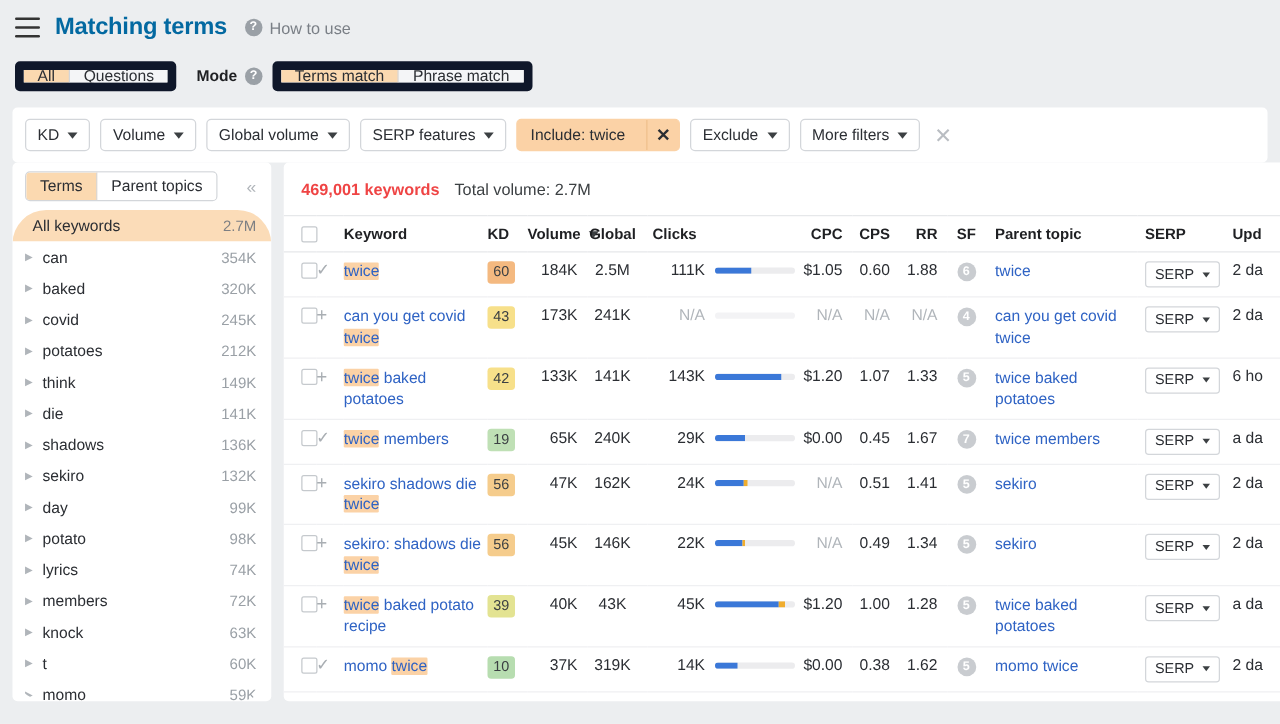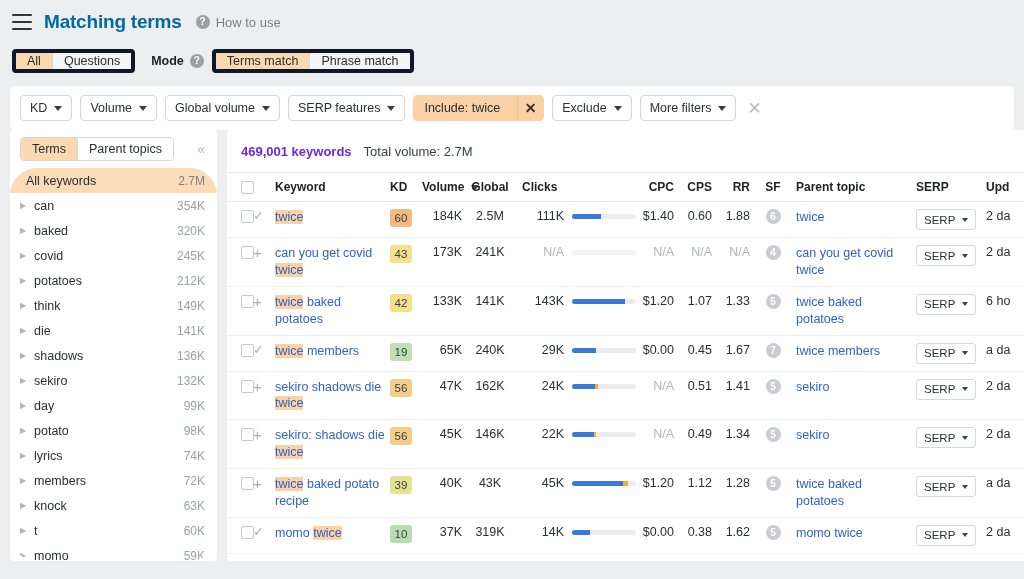--- a/index.html
+++ b/index.html
@@ -36,21 +36,21 @@
     line-height: 1;
   }
   .help-text { font-size: 13px; color: #7a7f86; }
 
   
   .modebar {
     height: 34px; display: flex; align-items: center;
     padding-left: 12px; gap: 0; background: #eceef0;
   }
   .segment {
-    display: flex; border: 4px solid #0f172a; border-radius: 4px;
+    display: flex; border: 7px solid #0f172a; border-radius: 4px;
     overflow: hidden; background: #fff; height: 24px;
   }
   .seg-btn {
     font-size: 12.5px; color: #2b2e33; padding: 0 11px;
     display: flex; align-items: center; cursor: pointer;
     background: #f4f5f7; border-right: 1px solid #d3d6da;
     white-space: nowrap;
   }
   .seg-btn:last-child { border-right: none; }
   .seg-btn.active { background: #fbd9b0; }
@@ -136,21 +136,21 @@
 
   
   .tablepanel {
     flex: 1; background: #fff; border-radius: 4px 0 0 4px;
     overflow: hidden; position: relative;
   }
   .summary {
     height: 42px; display: flex; align-items: center; gap: 12px;
     padding: 0 14px; font-size: 13px;
   }
-  .summary .cnt { font-weight: bold; color: #6d28d9; }
+  .summary .cnt { font-weight: bold; color: #ef4444; }
   .summary .tot { color: #3c4043; }
 
   table { border-collapse: collapse; width: 100%; table-layout: fixed; }
   thead th {
     font-size: 12px; font-weight: bold; color: #1f2023;
     text-align: left; padding: 7px 0 7px 0;
     border-top: 1px solid #e6e8ea; border-bottom: 1px solid #e6e8ea;
     white-space: nowrap; vertical-align: middle;
   }
   tbody td {
@@ -417,21 +417,21 @@
             </td>
             <td class="c-kd"><span class="kd" style="background: rgb(244, 185, 128);">60</span></td>
             <td class="c-vol hdr-pad-r">184K</td>
             <td class="c-glob hdr-pad-r">2.5M</td>
             <td class="c-clk">111K</td>
             <td class="c-bar">
               <div class="bar-track">
                 <div class="bar-fill" style="width: 46%;"></div>
               </div>
             </td>
-            <td class="c-cpc hdr-pad-r">$1.40</td>
+            <td class="c-cpc hdr-pad-r">$1.05</td>
             <td class="c-cps hdr-pad-r">0.60</td>
             <td class="c-rr hdr-pad-r">1.88</td>
             <td class="c-sf"><span class="sf-badge">6</span></td>
             <td class="c-pt">
               <a class="pt-link">twice</a>
             </td>
             <td class="c-serp"><span class="serp-btn">
                 <span>SERP</span>
                 <i class="caret"></i>
               </span></td>
@@ -599,21 +599,21 @@
             <td class="c-vol hdr-pad-r">40K</td>
             <td class="c-glob hdr-pad-r">43K</td>
             <td class="c-clk">45K</td>
             <td class="c-bar">
               <div class="bar-track">
                 <div class="bar-fill" style="width: 80%;"></div>
                 <div class="bar-fill2" style="width: 7%;"></div>
               </div>
             </td>
             <td class="c-cpc hdr-pad-r">$1.20</td>
-            <td class="c-cps hdr-pad-r">1.12</td>
+            <td class="c-cps hdr-pad-r">1.00</td>
             <td class="c-rr hdr-pad-r">1.28</td>
             <td class="c-sf"><span class="sf-badge">5</span></td>
             <td class="c-pt">
               <a class="pt-link">twice baked potatoes</a>
             </td>
             <td class="c-serp"><span class="serp-btn">
                 <span>SERP</span>
                 <i class="caret"></i>
               </span></td>
             <td class="c-upd"><span class="upd">a da</span></td>

